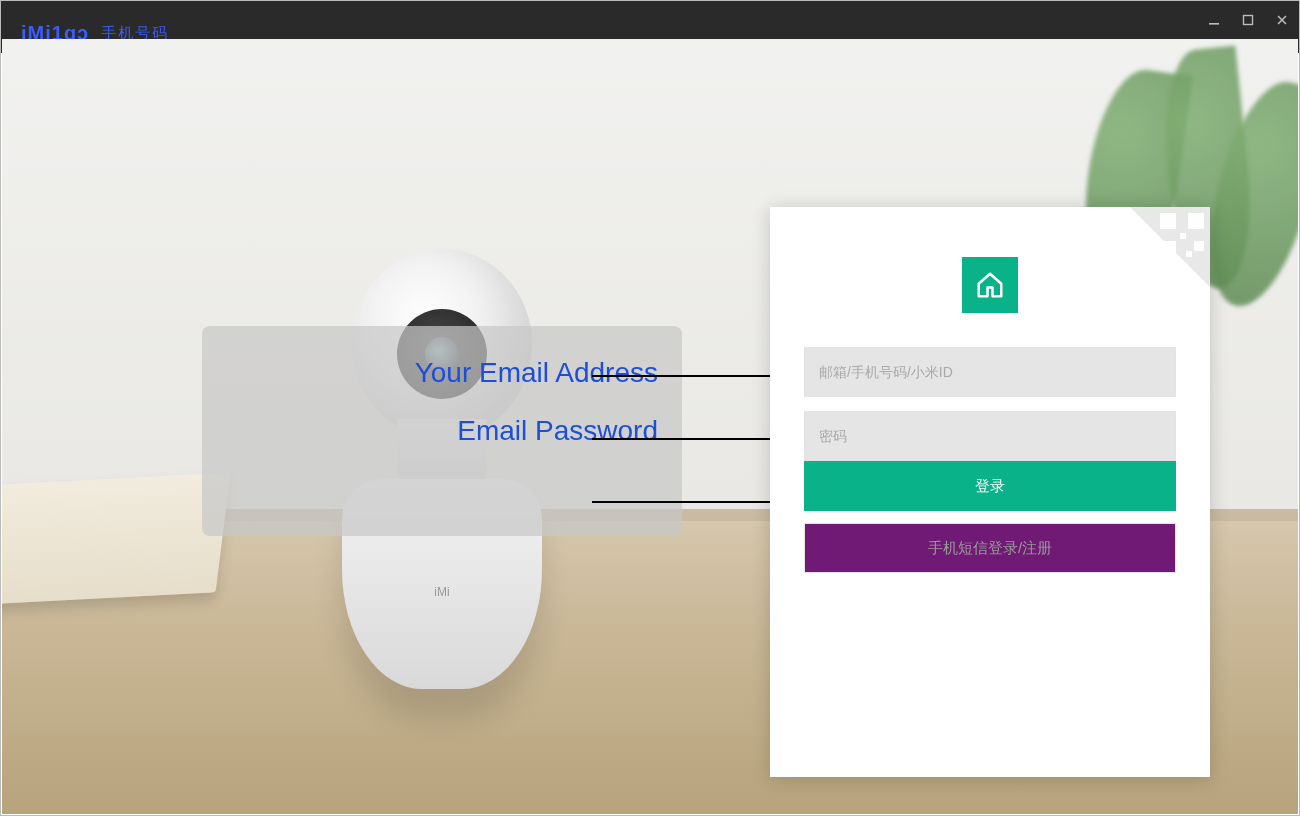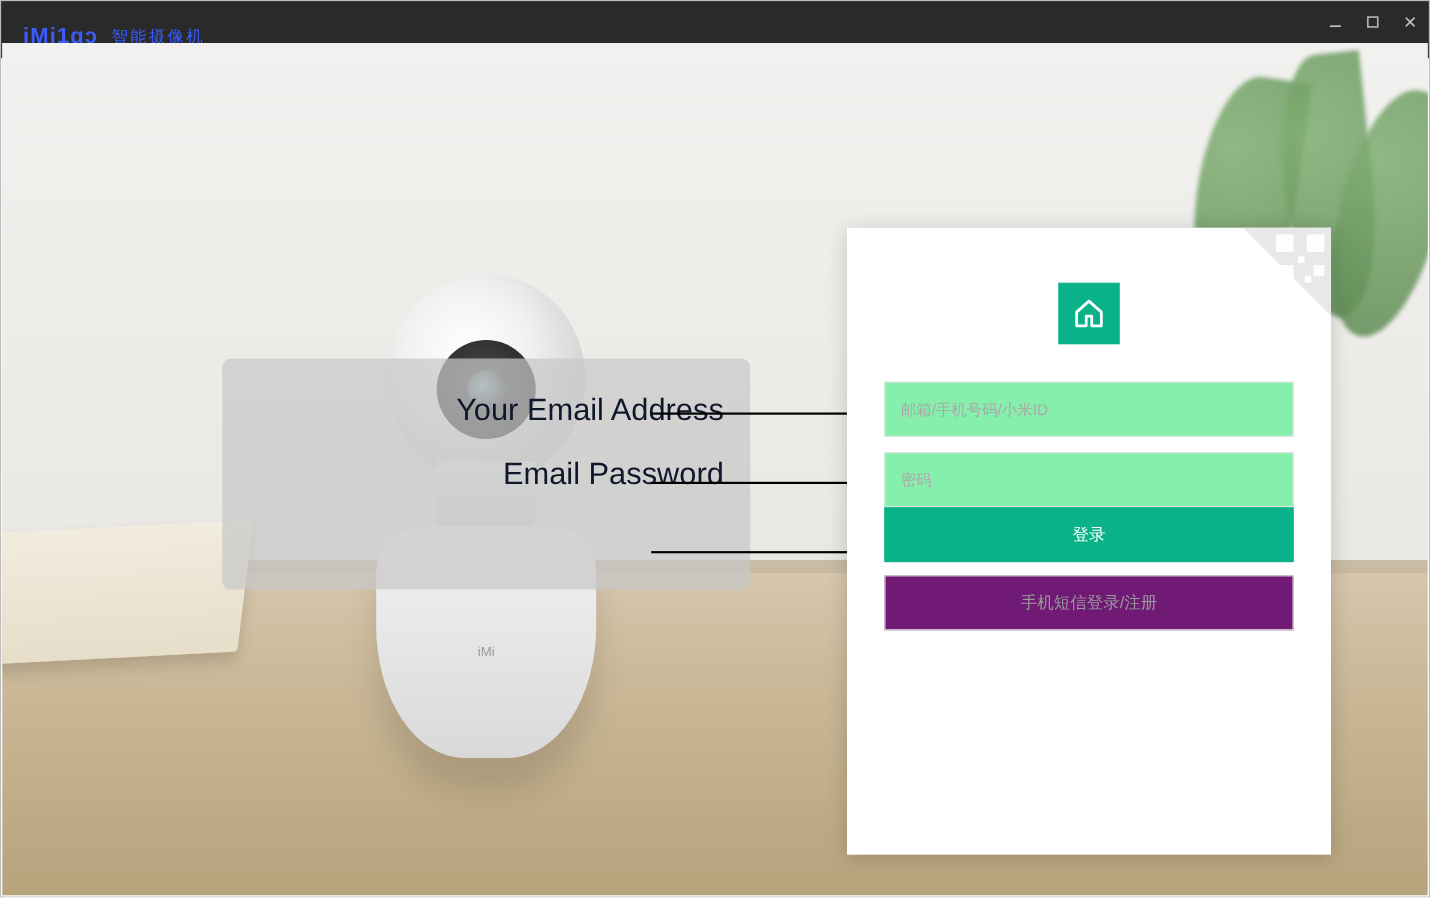--- a/index.html
+++ b/index.html
@@ -26,49 +26,49 @@
   .cam-lens { position:absolute; left:95px; top:60px; width:90px; height:90px; border-radius:50%; background: radial-gradient(circle at 45% 40%, #4a4a4a, #1a1a1a); }
   .cam-lens::after{content:"";position:absolute;left:28px;top:28px;width:34px;height:34px;border-radius:50%;background:radial-gradient(circle at 40% 40%,#8aa,#223);}
   .cam-neck { position:absolute; left:95px; top:170px; width:90px; height:70px; background: linear-gradient(180deg,#eee,#d6d6d6); border-radius: 0 0 20px 20px; }
   .cam-base { position:absolute; left:40px; top:230px; width:200px; height:210px; background: linear-gradient(180deg,#f3f3f3,#d9d9d9); border-radius: 40px 40px 80px 80px / 40px 40px 120px 120px; box-shadow: 0 30px 30px rgba(0,0,0,0.12); }
   .cam-logo { position:absolute; left:50%; top:336px; transform:translateX(-50%); font-size:12px; color:#999; }
   .book { position:absolute; left:-30px; top:440px; width:250px; height:120px; transform: skewX(-10deg) rotate(-3deg); pointer-events:none; }
   .book .pages{ position:absolute; inset:0; border-radius:4px; background: linear-gradient(180deg,#f2ecdf,#e6dec9); box-shadow: 0 8px 14px rgba(0,0,0,0.15);}
   
   .annot-box { position:absolute; left:200px; top:287px; width:480px; height:210px; background: rgba(200,200,200,0.72); border-radius:8px; padding:18px 24px 18px 16px; }
   .annot-row { display:flex; align-items:center; justify-content:flex-end; height:58px; }
-  .annot-label { font-size:28px; color:#0f172a; font-weight:400; font-family: "Gill Sans", "Segoe UI", sans-serif; }
+  .annot-label { font-size:28px; color:#1d4ed8; font-weight:400; font-family: "Gill Sans", "Segoe UI", sans-serif; }
   .annot-line { position:absolute; height:2px; background:#000; }
   .al1 { left:590px; top:336px; width:220px; }
   .al2 { left:590px; top:399px; width:220px; }
   .al3 { left:590px; top:462px; width:220px; }
   
   .login-card { position:absolute; left:768px; top:168px; width:440px; height:570px; background:#fff; box-shadow: 0 2px 18px rgba(0,0,0,0.18); }
   .qr-corner { position:absolute; right:0; top:0; width:80px; height:80px; cursor:pointer; }
   .qr-corner::before{ content:""; position:absolute; right:0; top:0; border-style:solid; border-width:0 80px 80px 0; border-color: transparent #e8e8e8 transparent transparent; }
   .qr-glyph{ position:absolute; right:6px; top:6px; width:44px; height:44px; }
   .qr-cell{ position:absolute; background:#fff; opacity:0.95; }
   .logo-mi { width:56px; height:56px; margin: 50px auto 34px; background:#0ab28a; display:flex; align-items:center; justify-content:center; }
   .logo-mi svg{ display:block; }
   .form { padding: 0 34px; }
-  .field { width:100%; height:50px; border:1px solid #e3e3e3; padding:0 14px; font-size:14px; color:#333; outline:none; background:#86efac; }
+  .field { width:100%; height:50px; border:1px solid #e3e3e3; padding:0 14px; font-size:14px; color:#333; outline:none; background:#e5e5e5; }
   .field::placeholder{ color:#a9a9a9; }
   .field + .field { margin-top:14px; }
   .btn { width:100%; height:50px; border:1px solid #e3e3e3; display:flex; align-items:center; justify-content:center; font-size:15px; cursor:pointer; }
   .btn-primary { background:#0ab28a; color:#fff; border-color:#0ab28a; }
   .btn-secondary { background:#701a75; color:#9a9a9a; margin-top:12px; }
 </style>
 </head>
 <body>
 
 <div class="window">
   <div class="titlebar">
     <div class="brand">
       <span>iMi1ɑɔ</span>
-      <span class="brand-sub">智能摄像机</span>
+      <span class="brand-sub">手机号码</span>
     </div>
     <div class="win-controls">
       <div class="win-btn">
         <svg width="12" height="12" viewBox="0 0 12 12">
             <rect x="1" y="9" width="10" height="1.6" fill="#bbb"></rect>
           </svg>
       </div>
       <div class="win-btn">
         <svg width="12" height="12" viewBox="0 0 12 12">
             <rect x="1.5" y="1.5" width="9" height="9" fill="none" stroke="#bbb" stroke-width="1.4"></rect>

